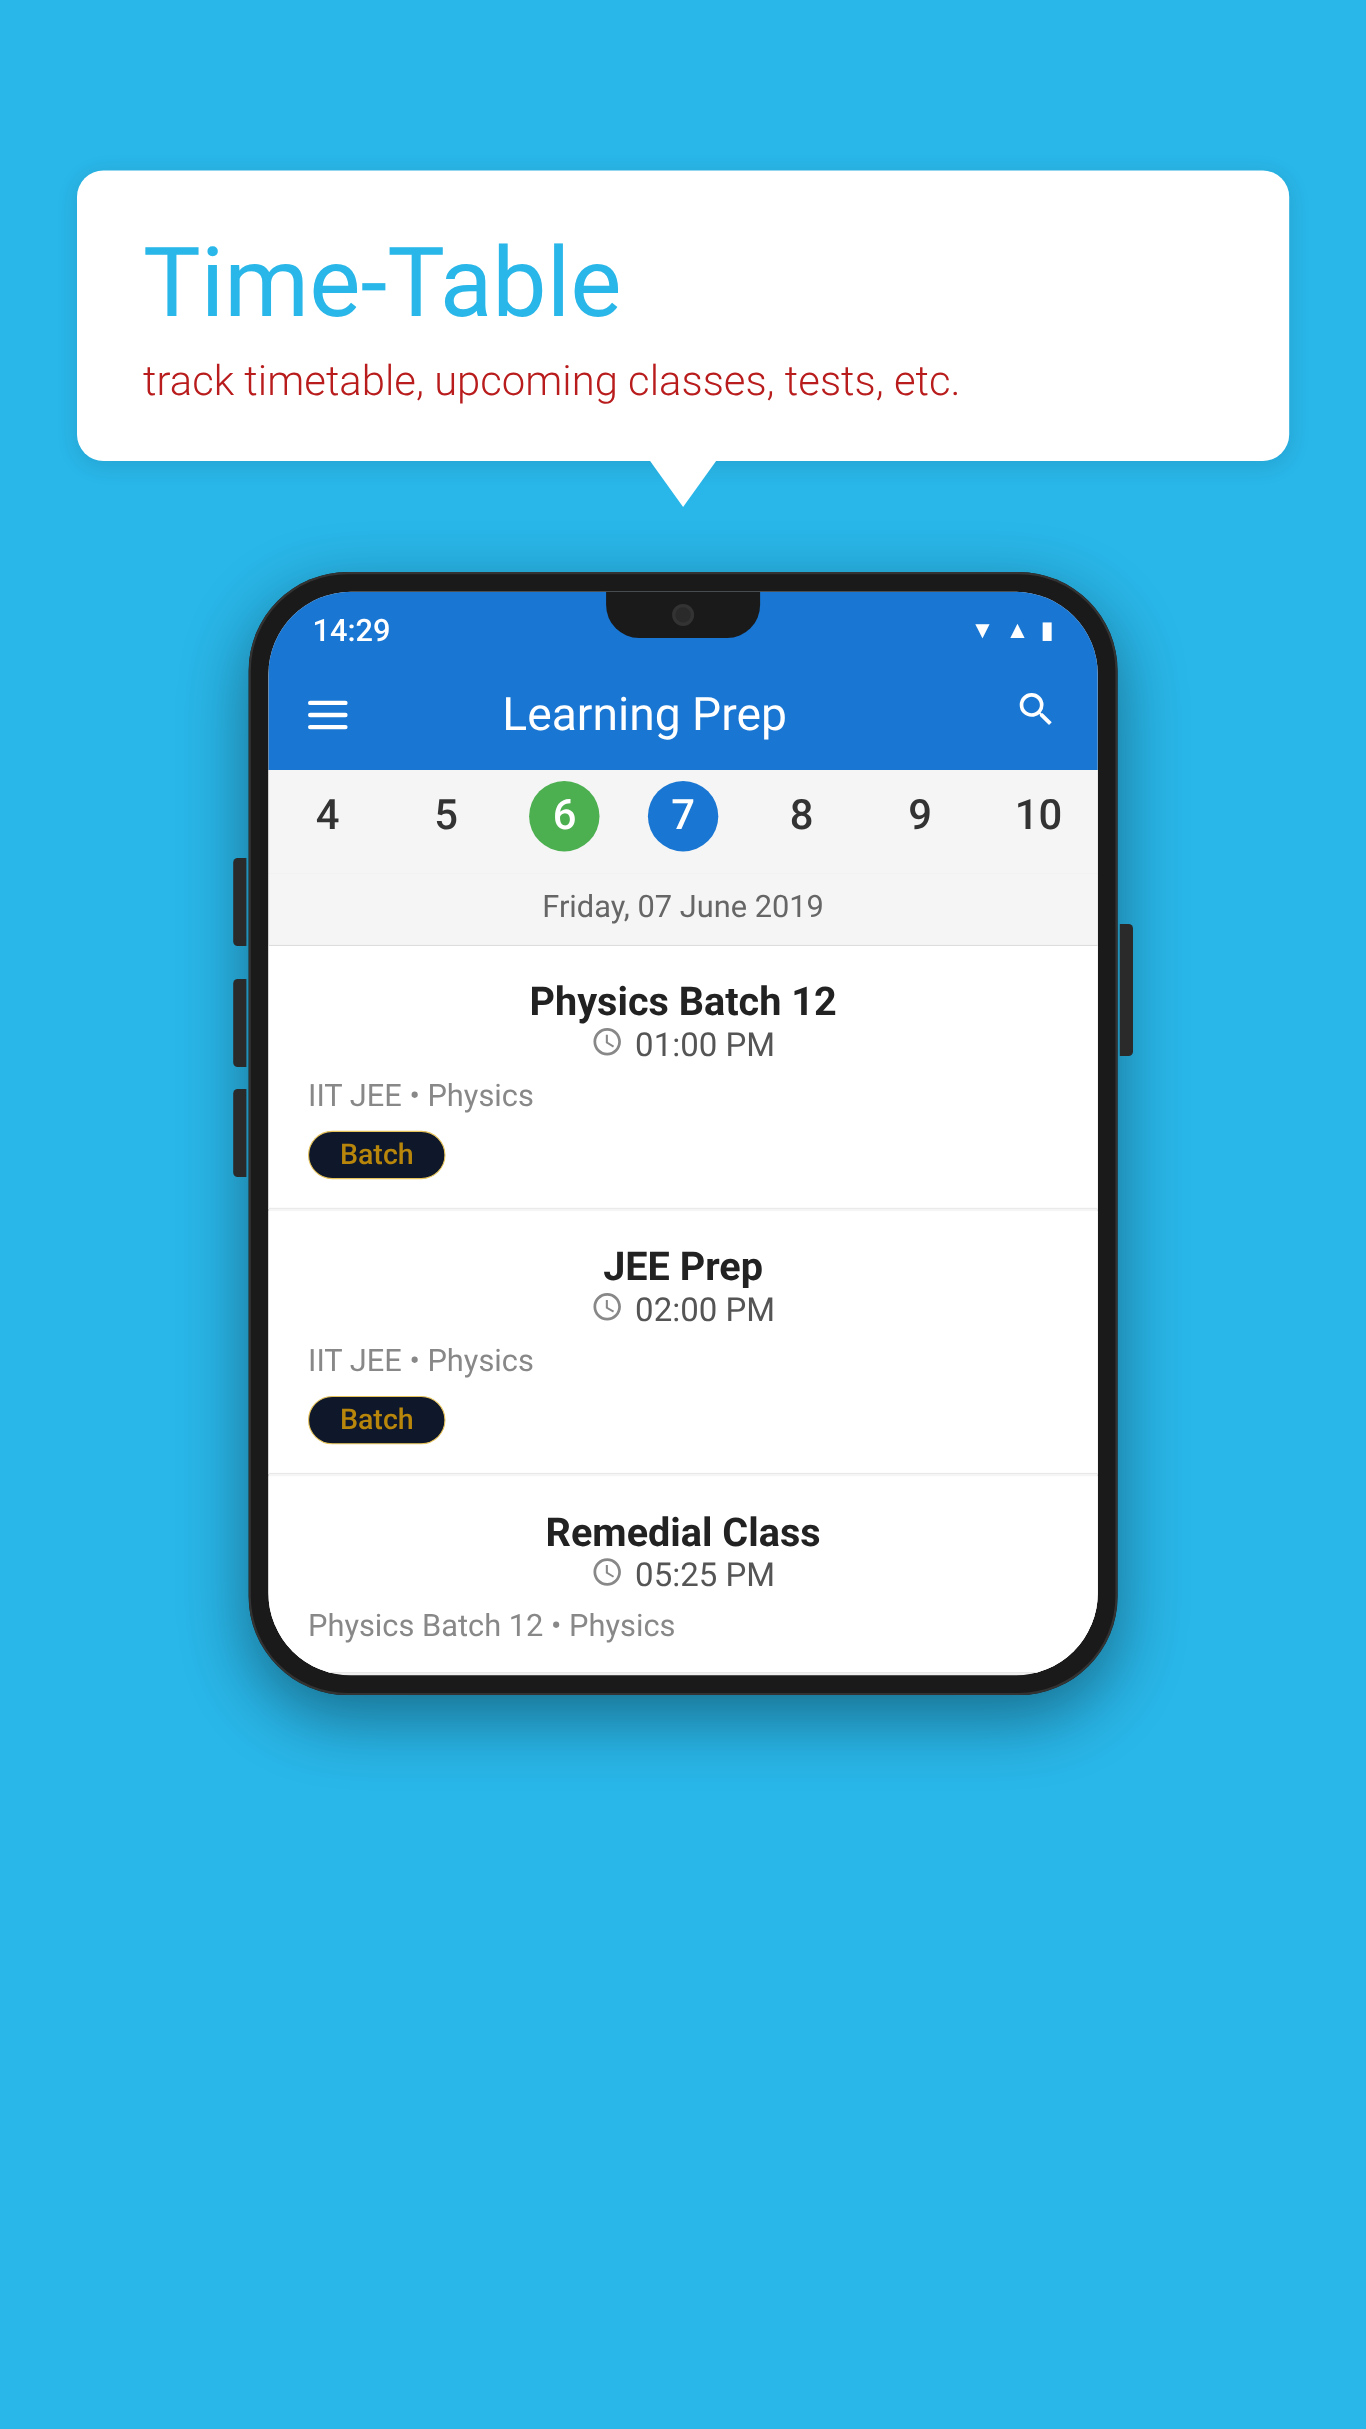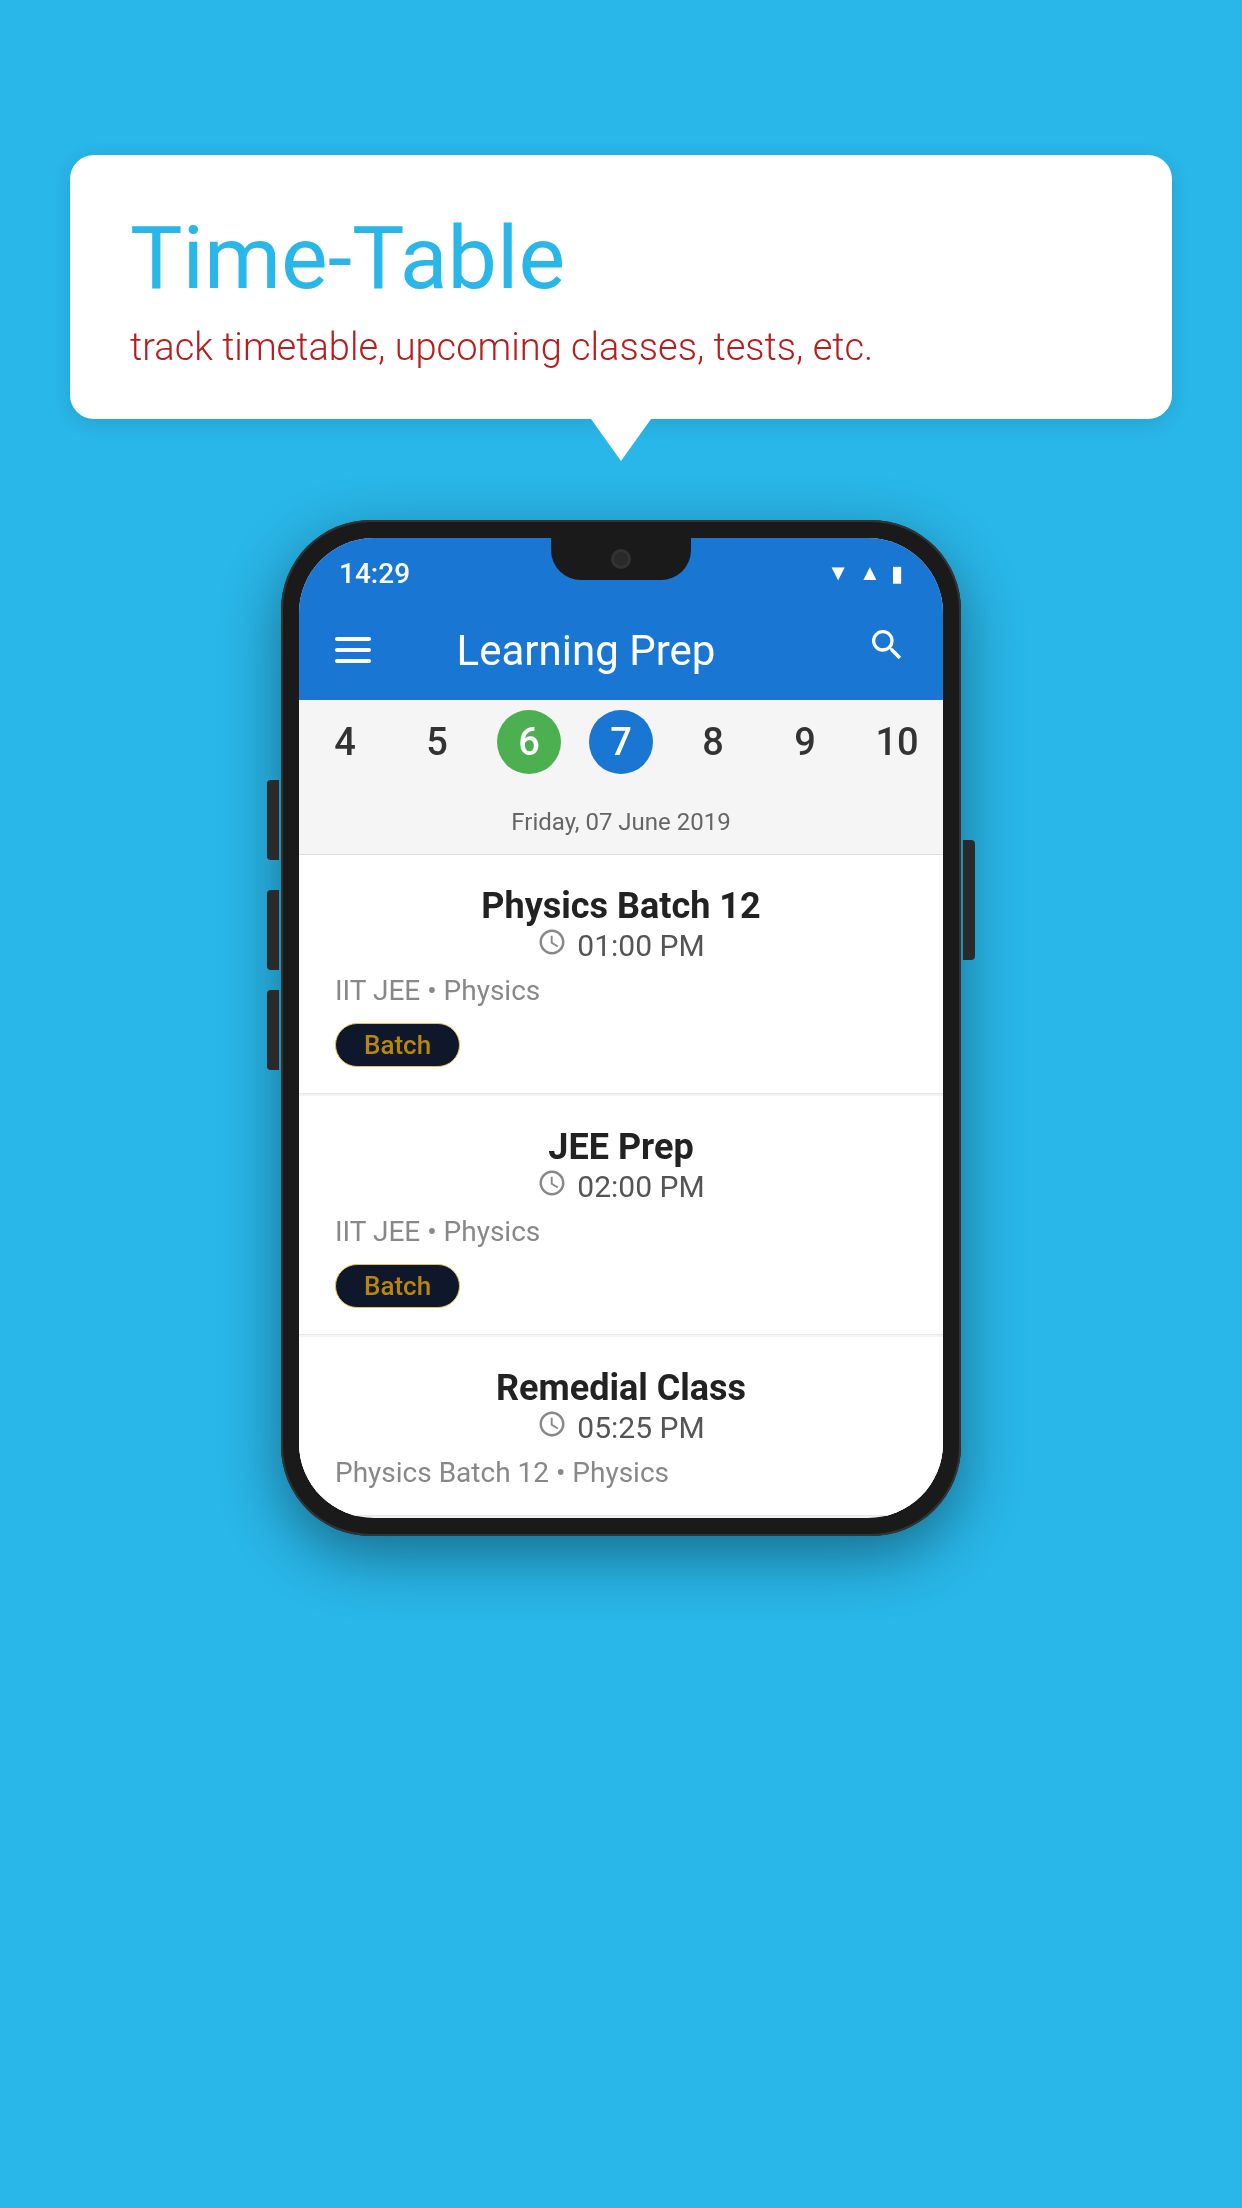--- a/index.html
+++ b/index.html
@@ -49,21 +49,21 @@
       color: #b91c1c;
       font-weight: 300;
     }
 
     
     .phone-container {
       position: absolute;
       top: 520px;
       left: 50%;
       transform: translateX(-50%);
-      width: 680px;
+      width: 790px;
     }
 
     .phone-outer {
       background: #1a1a1a;
       border-radius: 90px;
       padding: 18px;
       box-shadow: 0 20px 60px rgba(0,0,0,0.4), inset 0 0 0 2px #333;
       position: relative;
     }
 
@@ -243,21 +243,21 @@
       height: 64px;
       display: flex;
       align-items: center;
       justify-content: center;
       margin: 0 auto;
     }
 
     .selected-date-label {
       text-align: center;
       padding: 14px 0 18px;
-      font-size: 24px;
+      font-size: 28px;
       color: #666;
       background: #f5f5f5;
       border-bottom: 1px solid #ddd;
     }
 
     
     .schedule-list {
       background: #f5f5f5;
     }
     .schedule-item {

